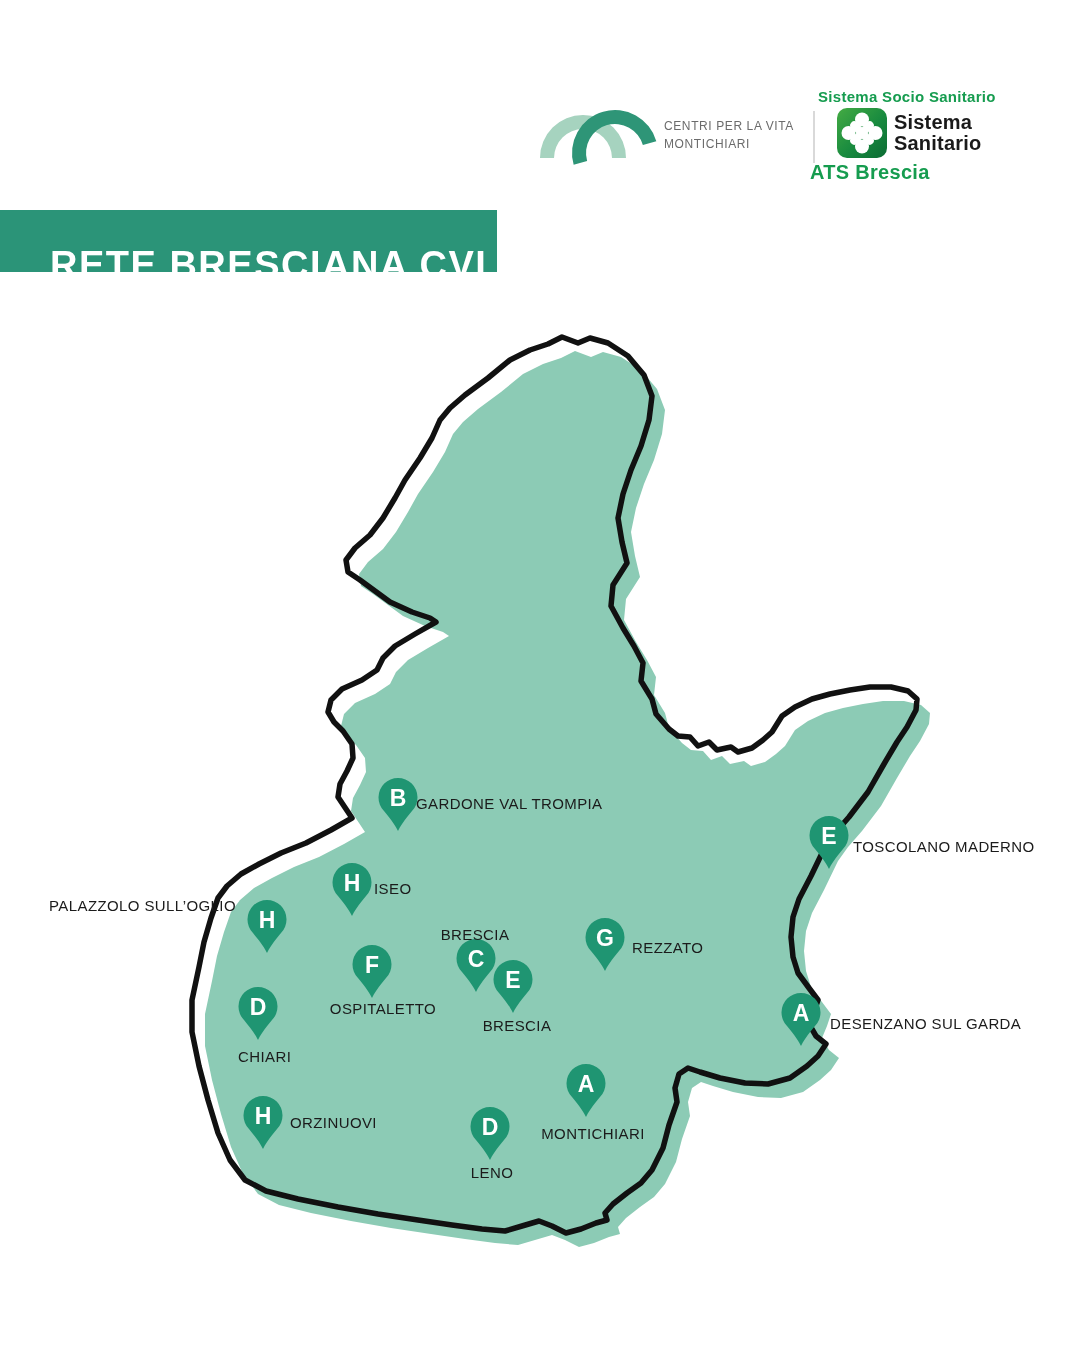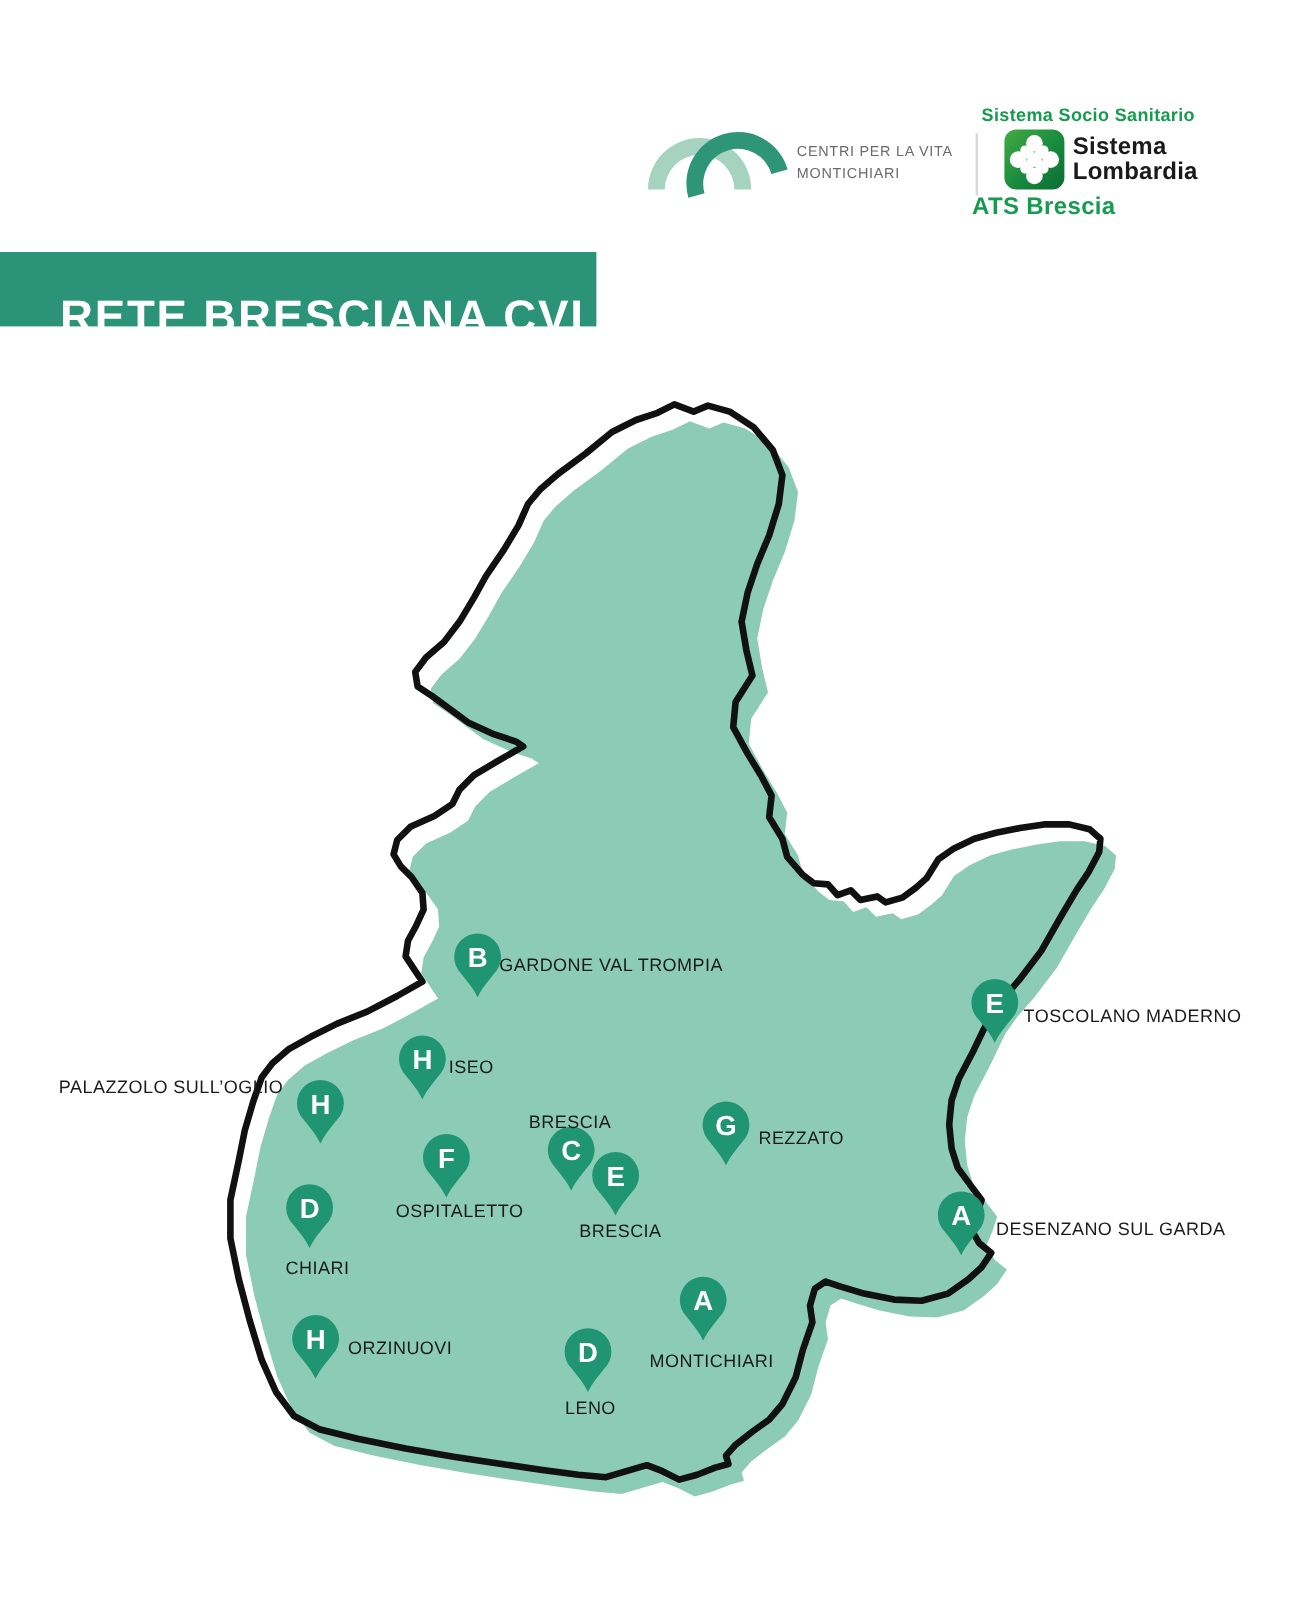--- a/index.html
+++ b/index.html
@@ -70,21 +70,21 @@
         <circle cx="38.5" cy="25" r="7"></circle>
         <circle cx="25" cy="38.5" r="7"></circle>
         <circle cx="11.5" cy="25" r="7"></circle>
         <circle cx="25" cy="25" r="5.5"></circle>
       </g>
     </svg>
   </div>
 
   <div class="regione-text">
     <div>Sistema</div>
-    <div>Lombardia</div>
+    <div>Sanitario</div>
   </div>
 
   <div class="ats">ATS Brescia</div>
 
   <div class="banner">
     <span>RETE BRESCIANA CVI</span>
   </div>
 
   <svg class="map-svg" viewBox="0 0 1080 1350">
 

